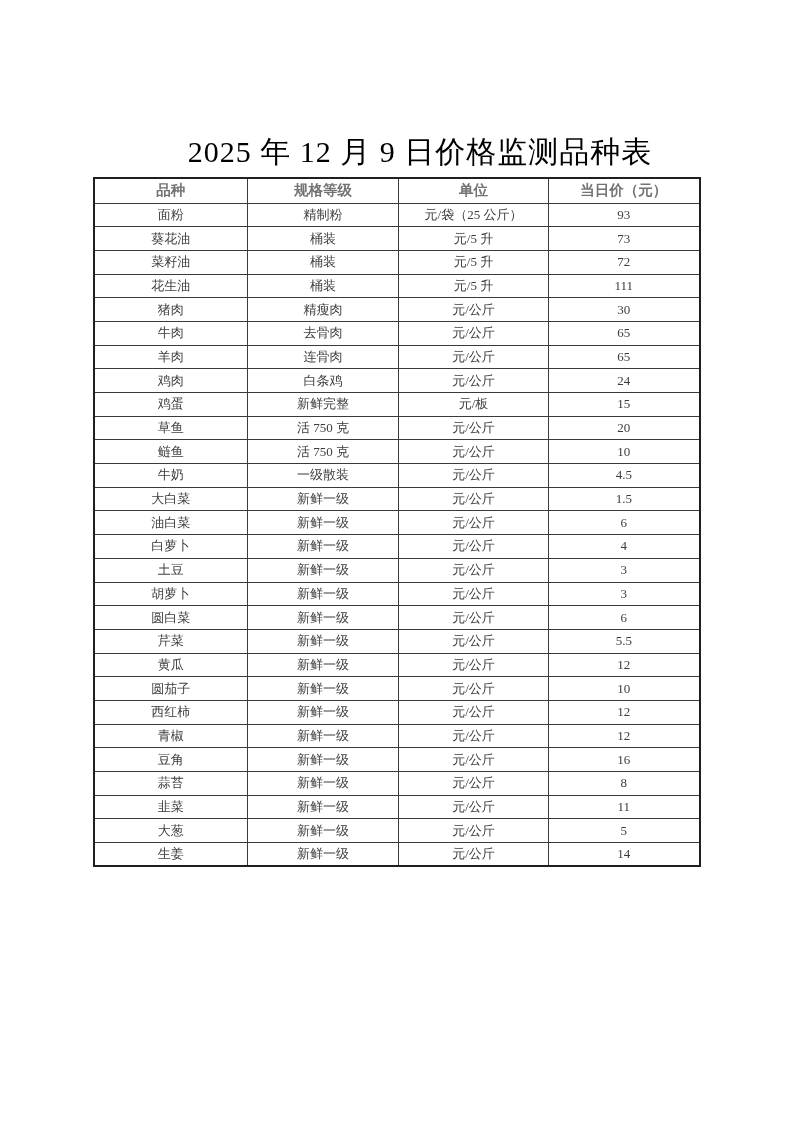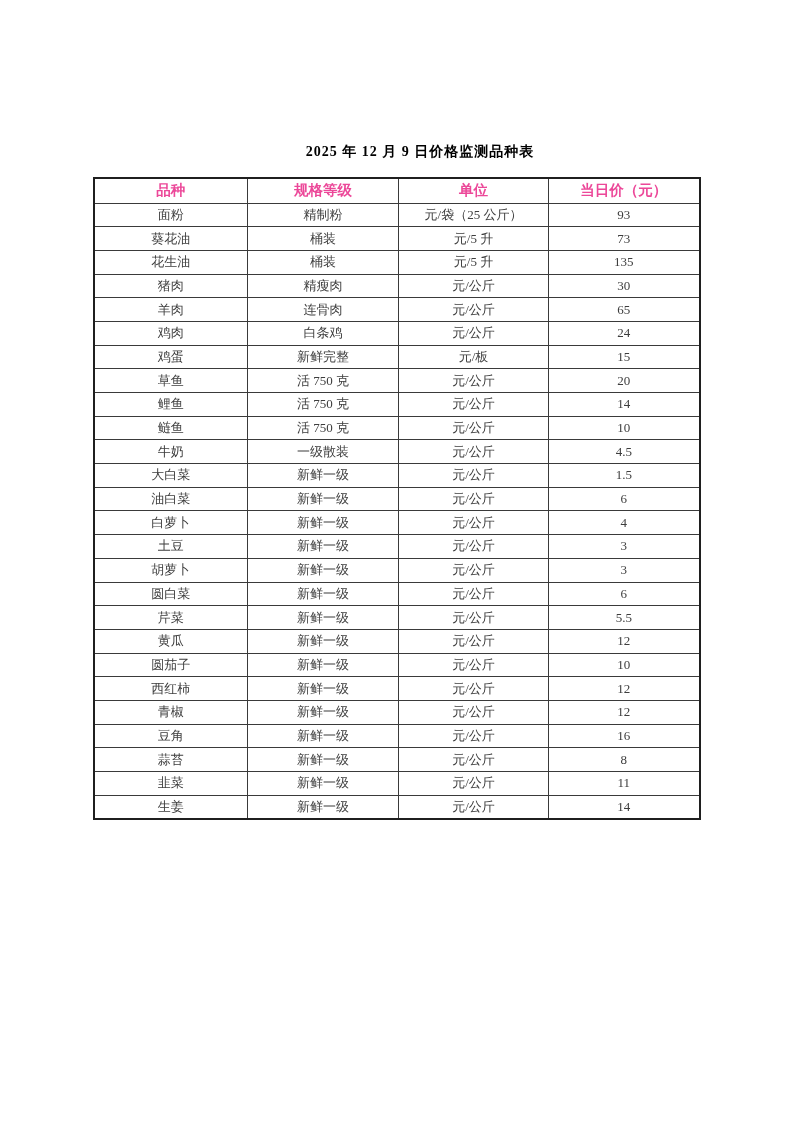--- a/index.html
+++ b/index.html
@@ -11,22 +11,22 @@
   .page {
     position: relative;
     width: 793px;
     height: 1122px;
     background: #ffffff;
     overflow: hidden;
   }
   .doc-title {
     padding-top: 138px;
     text-align: center;
-    font-size: 14px;
-    font-weight: bold;
+    font-size: 30px;
+    font-weight: normal;
     color: #000000;
     line-height: 27px;
     letter-spacing: 1px;
     margin-left: 47px;
   }
   table.price-table {
     margin: 12px auto 0 auto;
     width: 606px;
     border-collapse: collapse;
     table-layout: fixed;
@@ -37,21 +37,21 @@
     border: 1px solid #3a3a3a;
     text-align: center;
     vertical-align: middle;
     overflow: hidden;
     white-space: nowrap;
   }
   table.price-table th {
     height: 25px;
     font-size: 14.5px;
     font-weight: bold;
-    color: #ec4899;
+    color: #737373;
     margin-top: 18px;
   }
   table.price-table td {
     height: 23.7px;
     font-size: 13px;
     font-weight: normal;
     color: #3d3d3d;
   }
 </style>
 </head>
@@ -83,30 +83,42 @@
           <td>元/袋（25 公斤）</td>
           <td>93</td>
         </tr>
         <tr>
           <td>葵花油</td>
           <td>桶装</td>
           <td>元/5 升</td>
           <td>73</td>
         </tr>
         <tr>
+          <td>菜籽油</td>
+          <td>桶装</td>
+          <td>元/5 升</td>
+          <td>72</td>
+        </tr>
+        <tr>
           <td>花生油</td>
           <td>桶装</td>
           <td>元/5 升</td>
-          <td>135</td>
+          <td>111</td>
         </tr>
         <tr>
           <td>猪肉</td>
           <td>精瘦肉</td>
           <td>元/公斤</td>
           <td>30</td>
+        </tr>
+        <tr>
+          <td>牛肉</td>
+          <td>去骨肉</td>
+          <td>元/公斤</td>
+          <td>65</td>
         </tr>
         <tr>
           <td>羊肉</td>
           <td>连骨肉</td>
           <td>元/公斤</td>
           <td>65</td>
         </tr>
         <tr>
           <td>鸡肉</td>
           <td>白条鸡</td>
@@ -119,26 +131,20 @@
           <td>元/板</td>
           <td>15</td>
         </tr>
         <tr>
           <td>草鱼</td>
           <td>活 750 克</td>
           <td>元/公斤</td>
           <td>20</td>
         </tr>
         <tr>
-          <td>鲤鱼</td>
-          <td>活 750 克</td>
-          <td>元/公斤</td>
-          <td>14</td>
-        </tr>
-        <tr>
           <td>鲢鱼</td>
           <td>活 750 克</td>
           <td>元/公斤</td>
           <td>10</td>
         </tr>
         <tr>
           <td>牛奶</td>
           <td>一级散装</td>
           <td>元/公斤</td>
           <td>4.5</td>
@@ -221,20 +227,26 @@
           <td>元/公斤</td>
           <td>8</td>
         </tr>
         <tr>
           <td>韭菜</td>
           <td>新鲜一级</td>
           <td>元/公斤</td>
           <td>11</td>
         </tr>
         <tr>
+          <td>大葱</td>
+          <td>新鲜一级</td>
+          <td>元/公斤</td>
+          <td>5</td>
+        </tr>
+        <tr>
           <td>生姜</td>
           <td>新鲜一级</td>
           <td>元/公斤</td>
           <td>14</td>
         </tr>
       </tbody>
   </table>
 
 </div>
 

